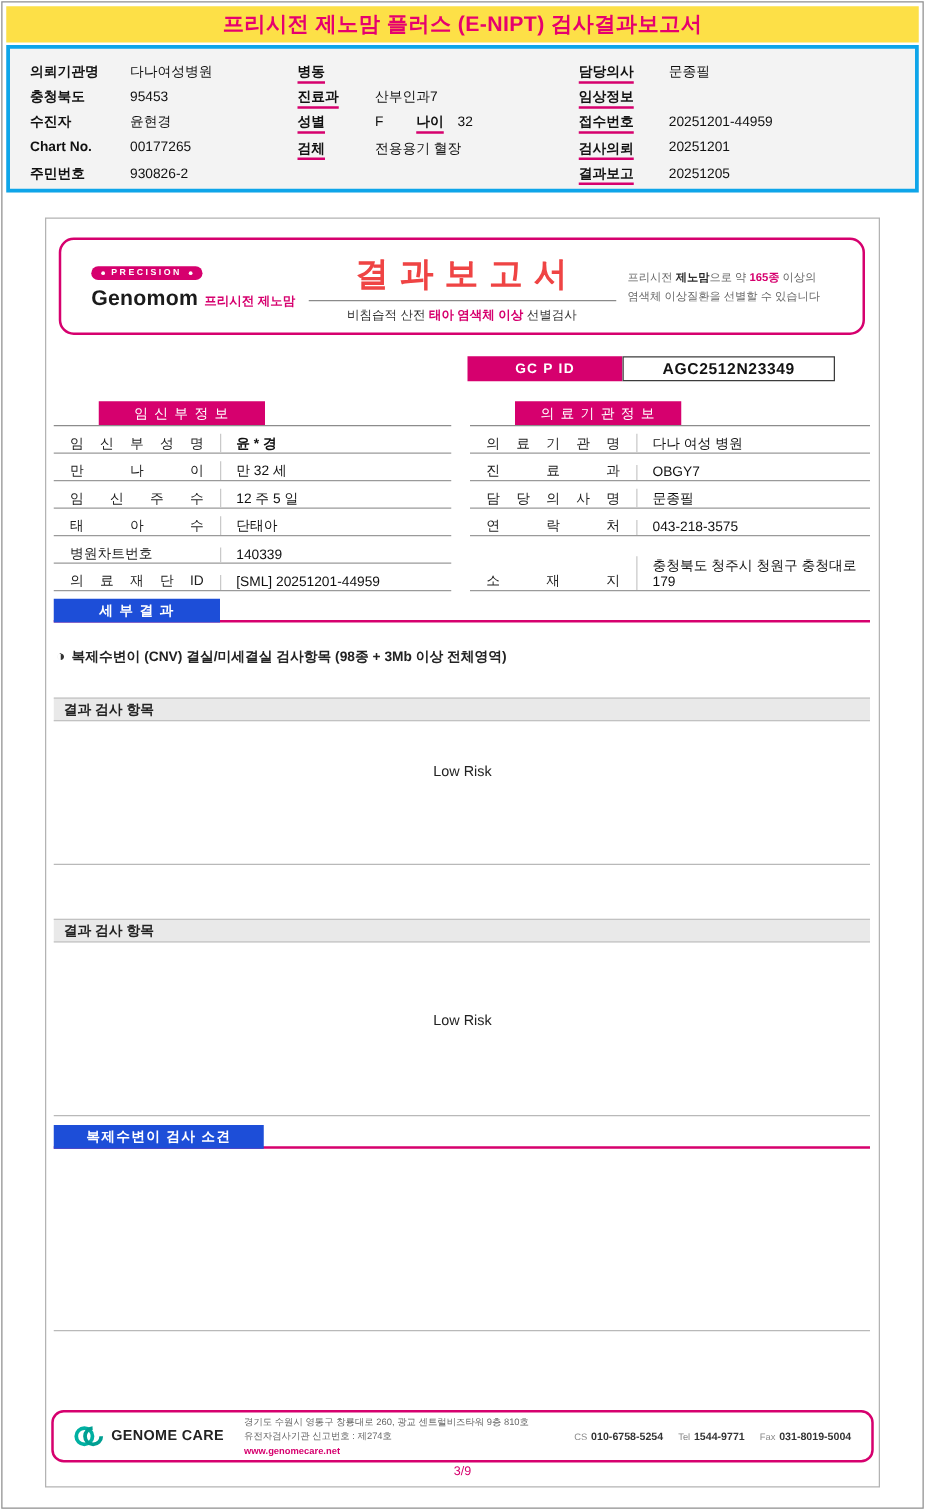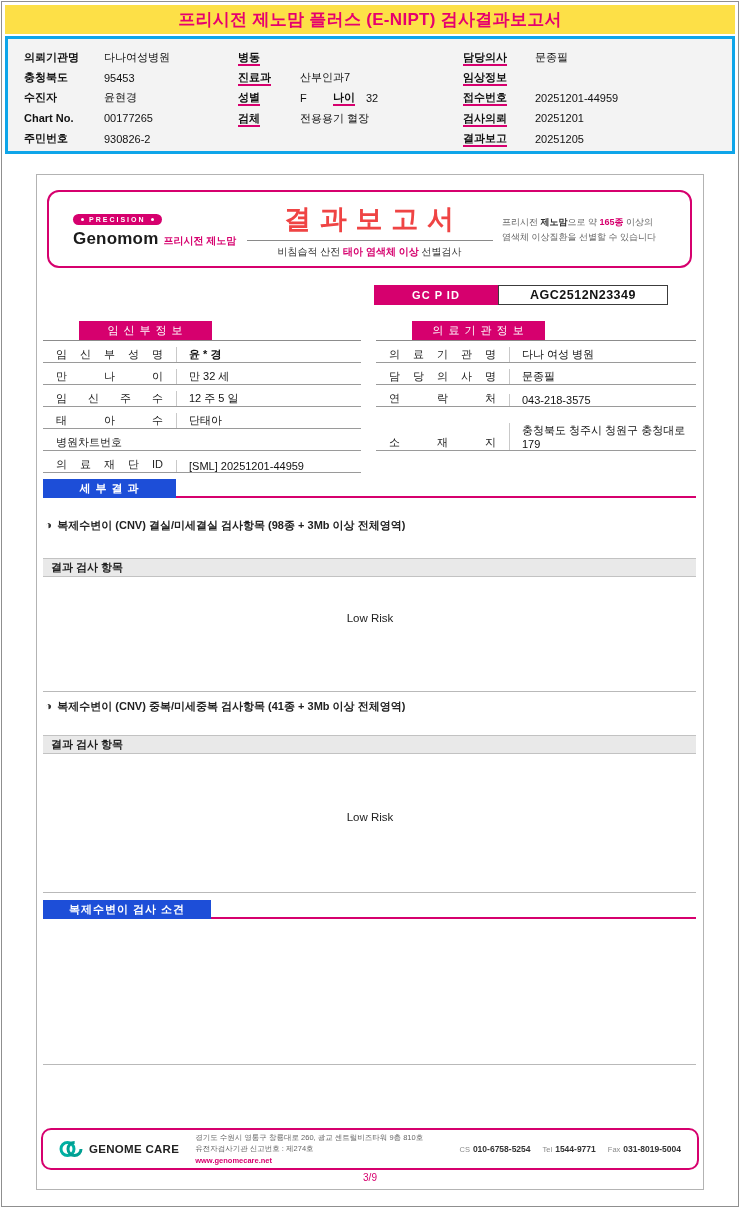--- a/index.html
+++ b/index.html
@@ -206,38 +206,45 @@
     <div class="trow">
         <div class="tlabel">
           <span>태 아 수</span>
         </div>
         <div class="tvalue">단태아</div>
       </div>
     <div class="trow">
         <div class="tlabel">
           <span>병원차트번호</span>
         </div>
+        <div class="tvalue">140339</div>
       </div>
     <div class="trow">
         <div class="tlabel">
           <span>의 료 재 단 ID</span>
         </div>
         <div class="tvalue">[SML] 20251201-44959</div>
       </div>
   </div>
 
   <div class="tbl clinic">
     <div class="tbl-head">
         <div class="chip">의 료 기 관 정 보</div>
       </div>
     <div class="trow">
         <div class="tlabel">
           <span>의 료 기 관 명</span>
         </div>
         <div class="tvalue">다나 여성 병원</div>
+      </div>
+    <div class="trow">
+        <div class="tlabel">
+          <span>진 료 과</span>
+        </div>
+        <div class="tvalue">OBGY7</div>
       </div>
     <div class="trow">
         <div class="tlabel">
           <span>담 당 의 사 명</span>
         </div>
         <div class="tvalue">문종필</div>
       </div>
     <div class="trow">
         <div class="tlabel">
           <span>연 락 처</span>
@@ -254,21 +261,20 @@
 
   <div class="rule-bar" style="top:304px">
       <div class="chip2 w133">세 부 결 과</div>
     </div>
 
   <div class="sec-title" style="top:343px"><span class="bullet">◑</span><span>복제수변이 (CNV) 결실/미세결실 검사항목 (98종 + 3Mb 이상 전체영역)</span></div>
   <div class="result-header" style="top:383px">결과 검사 항목</div>
   <div class="low-risk" style="top:437px">Low Risk</div>
   <div class="hline" style="top:516px"></div>
 
-  <div class="sec-title" style="top:524px"><span class="bullet">◑</span><span>복제수변이 (CNV) 중복/미세중복 검사항목 (41종 + 3Mb 이상 전체영역)</span></div>
   <div class="result-header" style="top:560px">결과 검사 항목</div>
   <div class="low-risk" style="top:636px">Low Risk</div>
   <div class="hline" style="top:717px"></div>
 
   <div class="rule-bar" style="top:725px">
       <div class="chip2 w168">복제수변이 검사 소견</div>
     </div>
   <div class="hline" style="top:889px"></div>
 
   <div class="footer-box">

